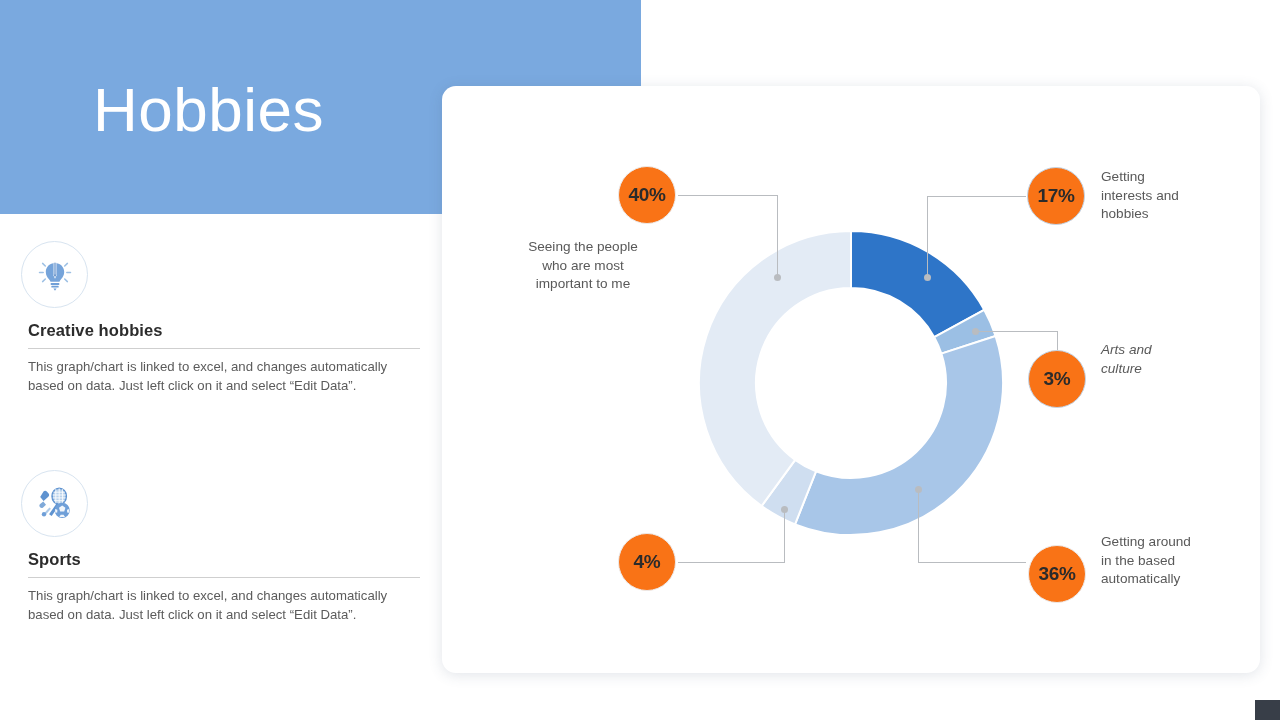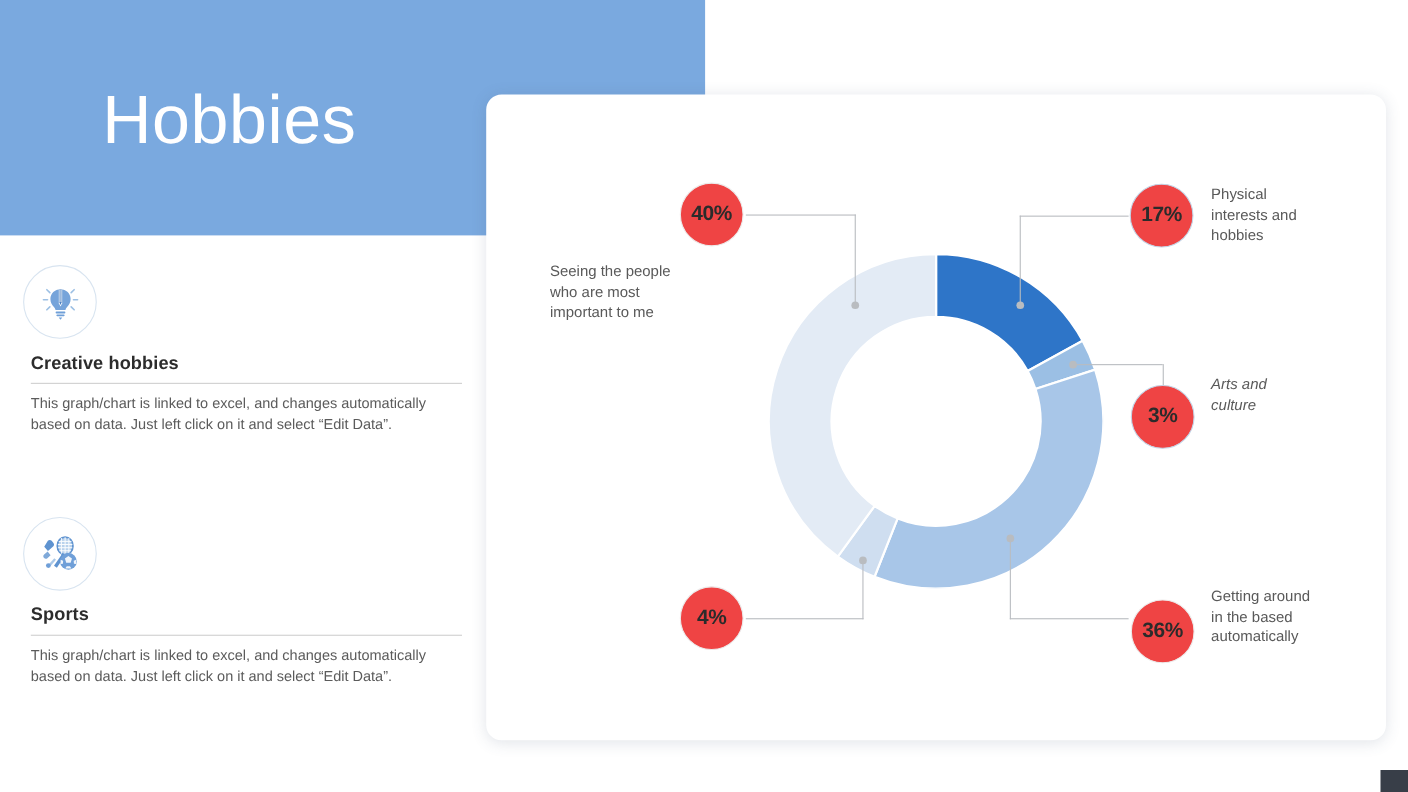--- a/index.html
+++ b/index.html
@@ -75,36 +75,36 @@
   .leader-v { width: 1px; }
   .leader-dot {
     position: absolute; width: 7px; height: 7px; border-radius: 50%;
     background: #b9bcc0;
   }
 
   
   .pct {
     position: absolute;
     width: 58px; height: 58px; border-radius: 50%;
-    background: #ef4444;
+    background: #f97316;
     display: flex; align-items: center; justify-content: center;
     font-size: 19px; font-weight: bold; color: #2b2b2b;
     letter-spacing: -0.3px;
   }
   .pct.grayring  { border: 1px solid #eceaea; }
   .pct.blueringy { border: 1px solid #c3d4e6; }
 
   
   .callout {
     position: absolute;
     font-size: 13.6px; line-height: 18.6px;
     color: #595959;
   }
   .callout.right { text-align: left; }
-  .callout.leftal { text-align: left; }
+  .callout.leftal { text-align: center; }
 
   
   .corner-tab {
     position: absolute; left: 1255px; top: 700px;
     width: 25px; height: 20px; background: #383e48;
   }
 </style>
 </head>
 <body>
 
@@ -226,21 +226,21 @@
   <div class="pct grayring" style="left:1028px; top:545px;">36%</div>
   <div class="pct grayring" style="left:618px; top:533px;">4%</div>
 
   <div class="callout leftal" style="left:500px; top:238px; width:166px;">
     <div>Seeing the people</div>
     <div>who are most</div>
     <div>important to me</div>
   </div>
 
   <div class="callout right" style="left:1101px; top:168px; width:150px;">
-    <div>Physical</div>
+    <div>Getting</div>
     <div>interests and</div>
     <div>hobbies</div>
   </div>
 
   <div class="callout right" style="left:1101px; top:341px; width:150px;font-style:italic;">
     <div>Arts and</div>
     <div>culture</div>
   </div>
 
   <div class="callout right" style="left:1101px; top:533px; width:155px;">

